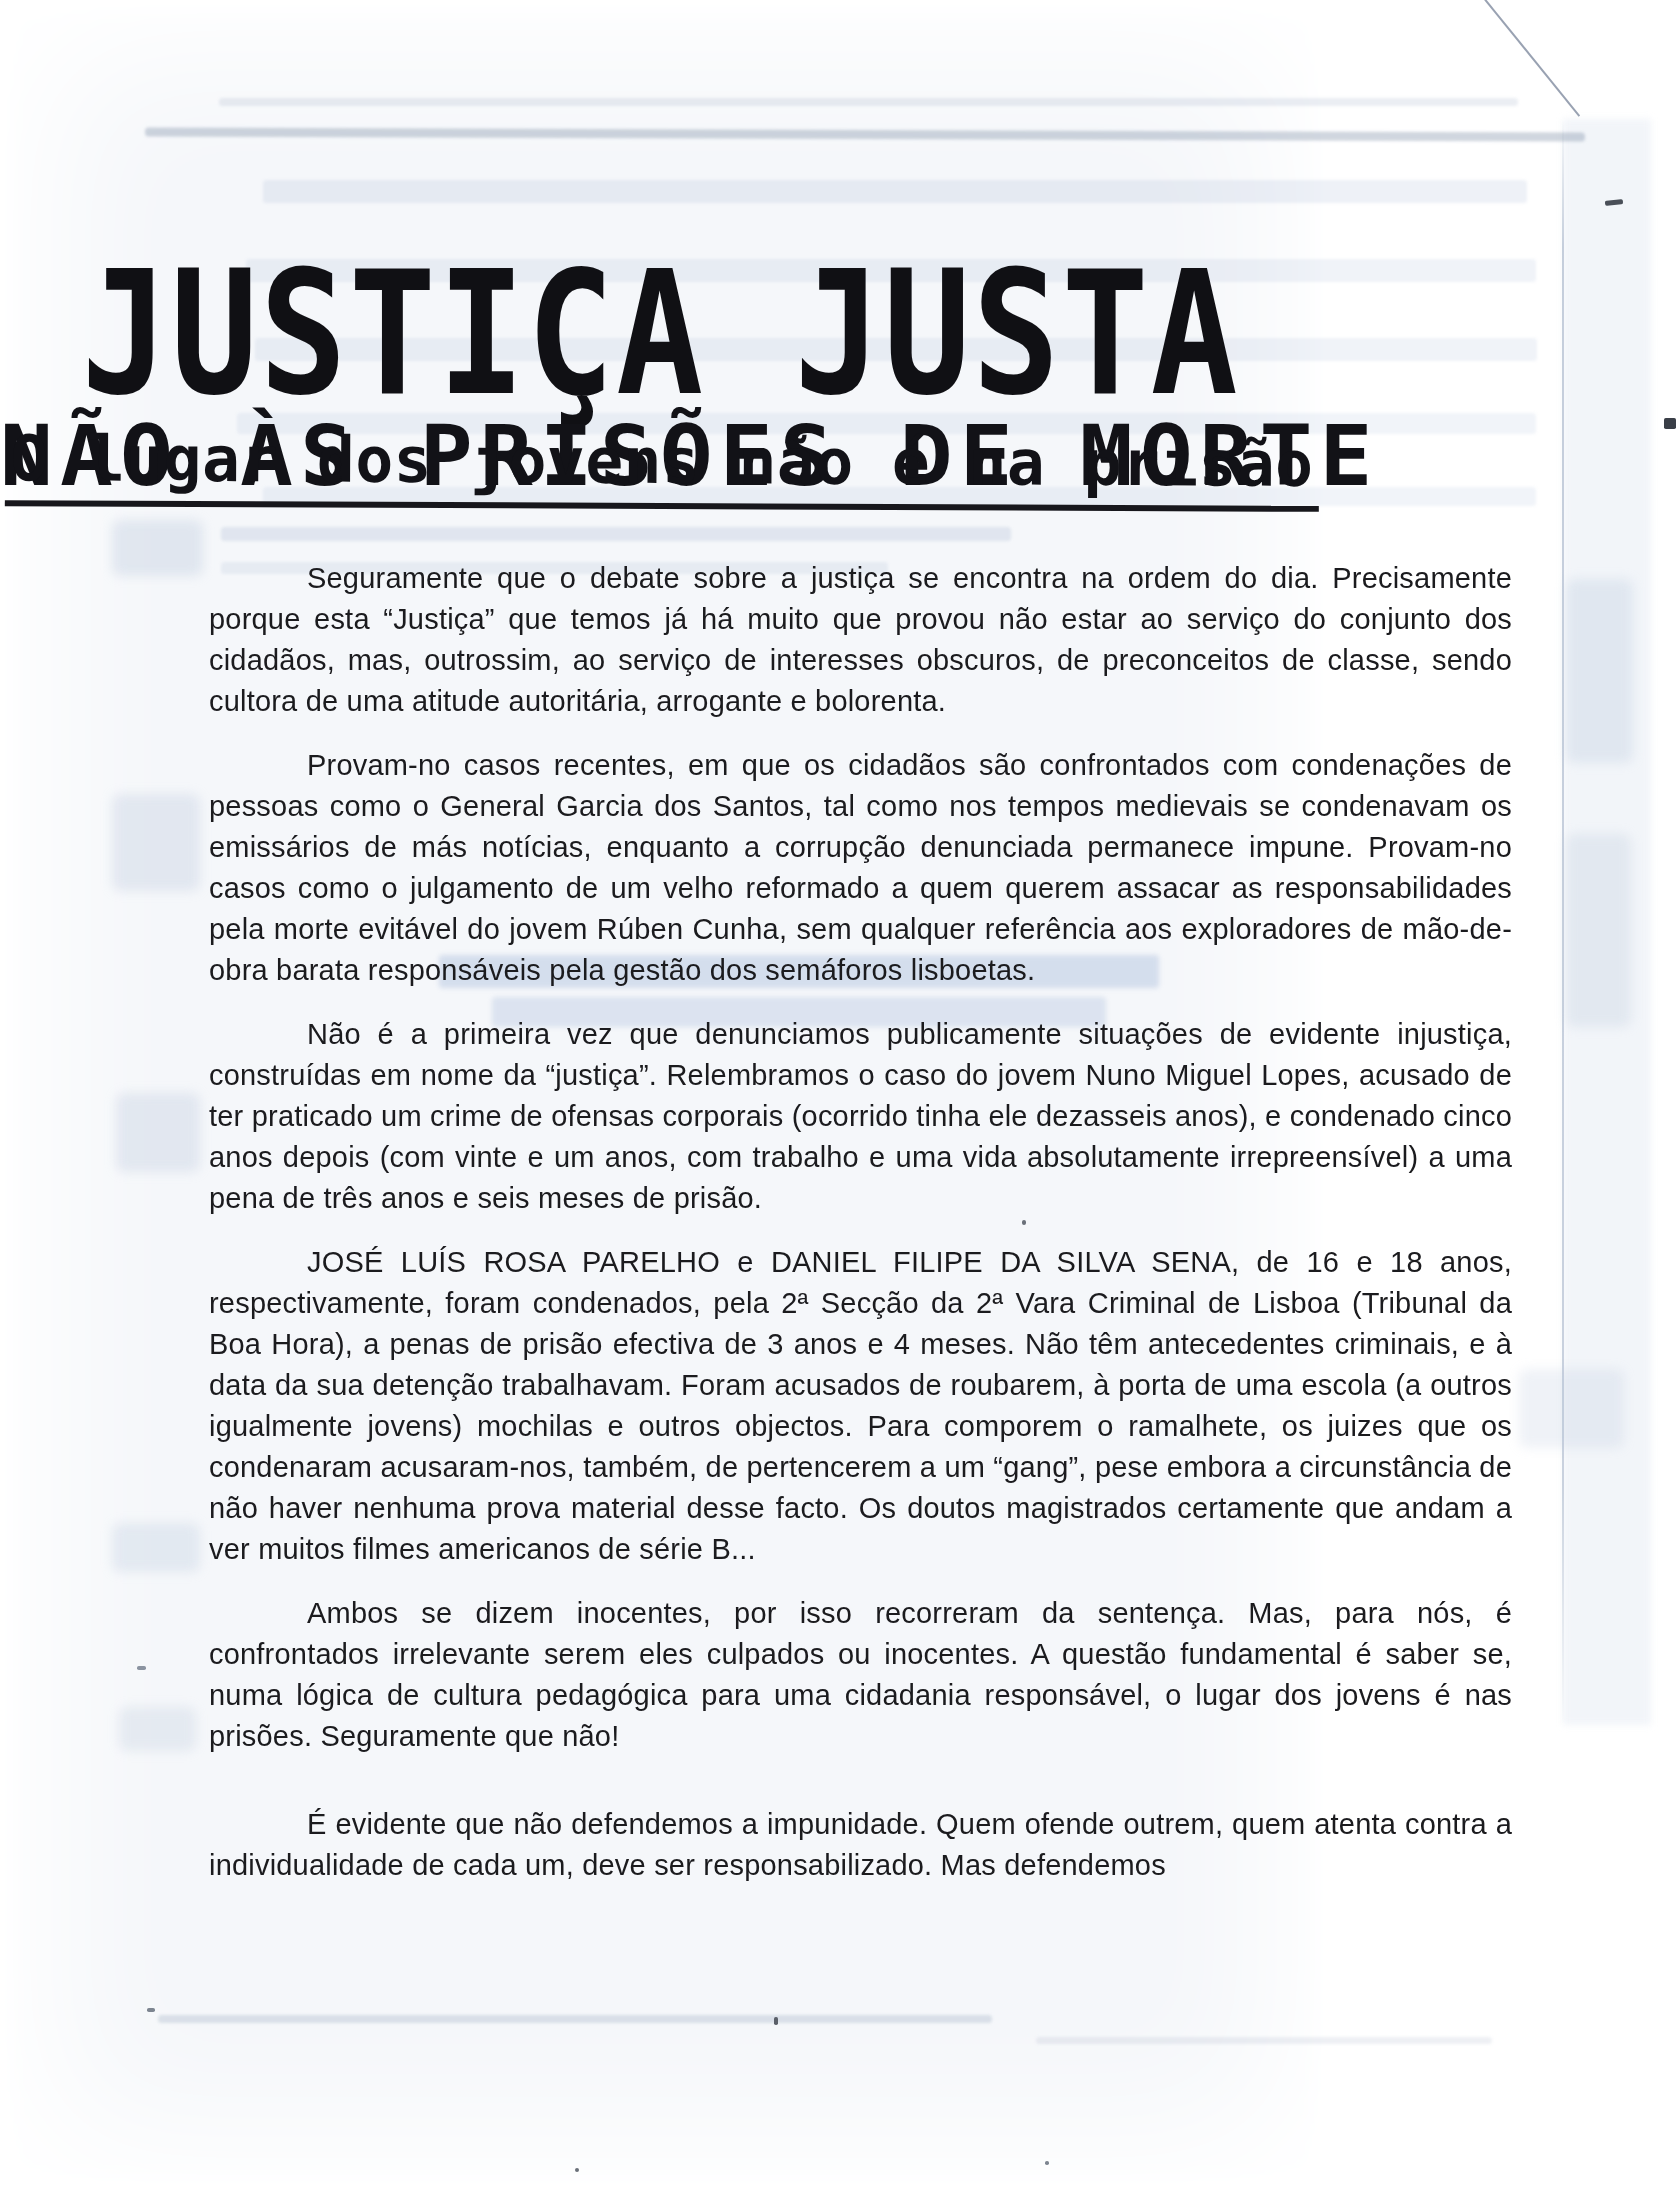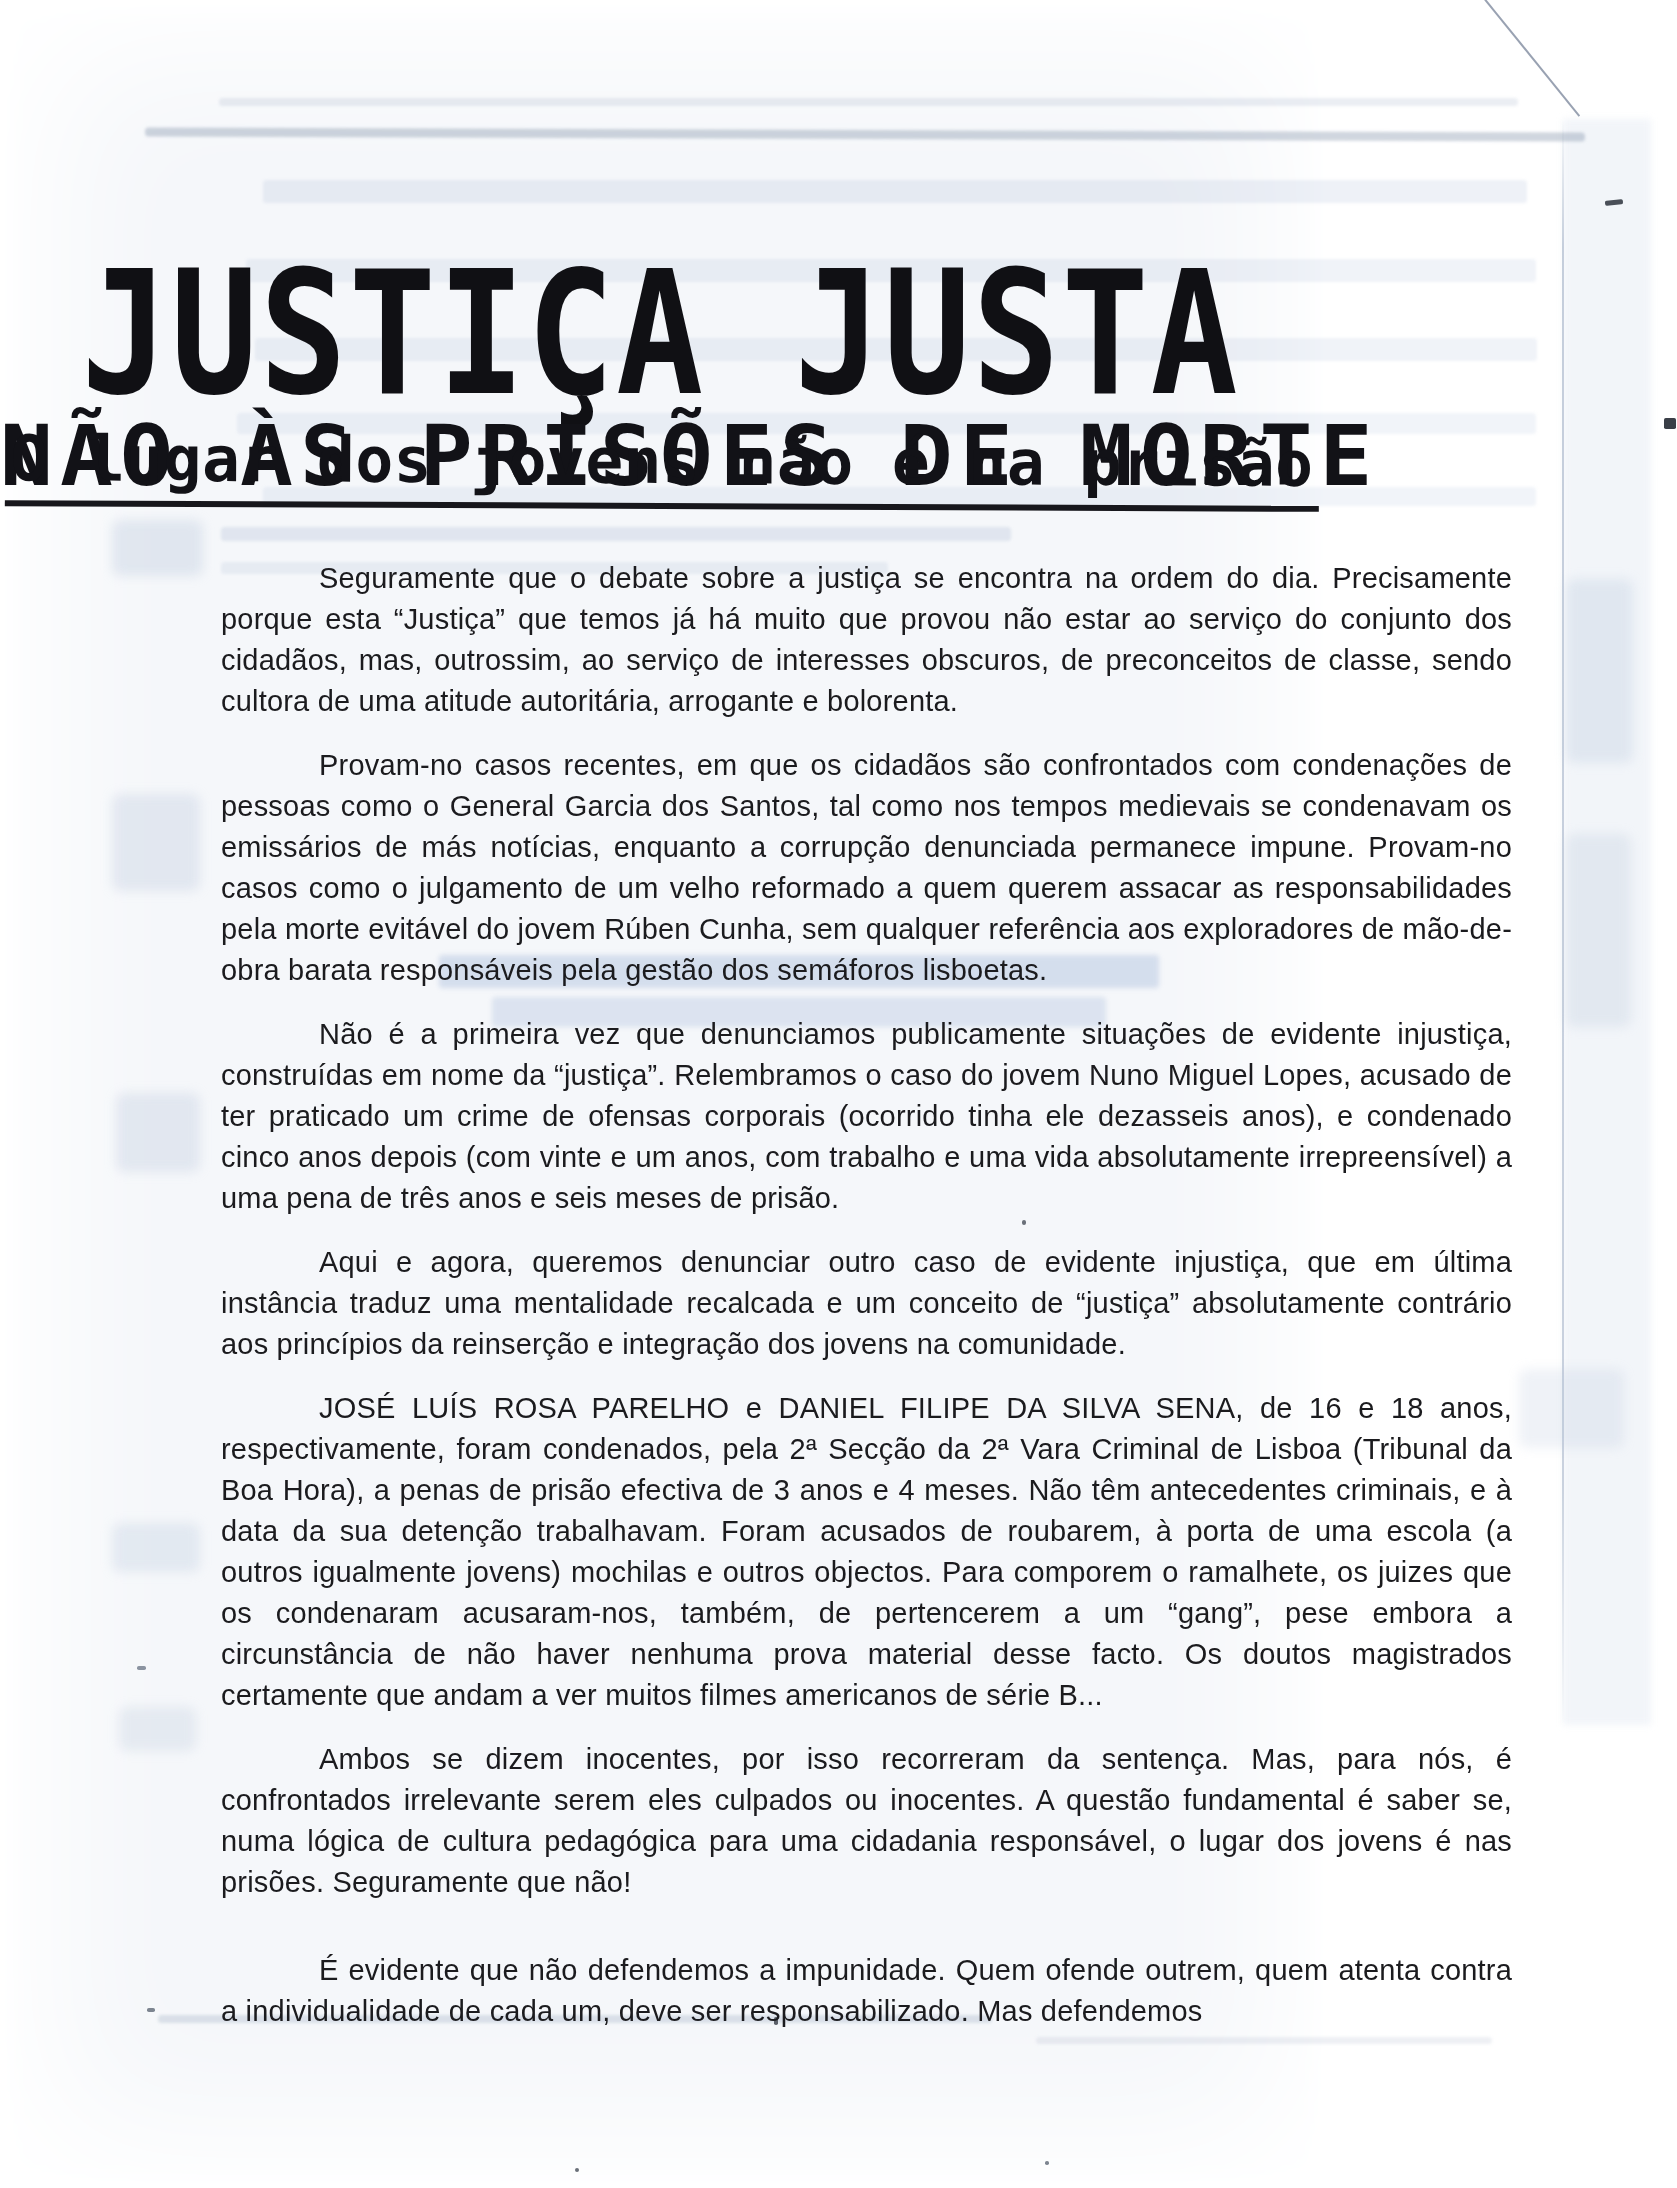--- a/index.html
+++ b/index.html
@@ -68,21 +68,21 @@
     position: absolute;
     top: 558px; left: 209px;
     width: 1303px;
     font-size: 29px;
     line-height: 41px;
     letter-spacing: 0.2px;
     text-align: justify;
     color: var(--ink, #1b1b1e);
   }
   main.leaflet-body p {
-    margin: 0 0 23px 12px;
+    margin: 0 0 23px 0;
     text-indent: 98px;
   }
   main.leaflet-body p.gap-large { margin-bottom: 47px; }
 
   
   .bleed {
     position: absolute;
     border-radius: 3.5px;
     filter: blur(1.8px);
     pointer-events: none;
@@ -160,20 +160,19 @@
     <h2 class="headline2">NÃO ÀS PRISÕES DE MORTE</h2>
     <div class="tagline-wrap">
       <span class="tagline">O lugar dos jovens não é na prisão</span>
     </div>
   </header>
 
   <main class="leaflet-body">
     <p>Seguramente que o debate sobre a justiça se encontra na ordem do dia. Precisamente porque esta “Justiça” que temos já há muito que provou não estar ao serviço do conjunto dos cidadãos, mas, outrossim, ao serviço de interesses obscuros, de preconceitos de classe, sendo cultora de uma atitude autoritária, arrogante e bolorenta.</p>
     <p>Provam-no casos recentes, em que os cidadãos são confrontados com condenações de pessoas como o General Garcia dos Santos, tal como nos tempos medievais se condenavam os emissários de más notícias, enquanto a corrupção denunciada permanece impune. Provam-no casos como o julgamento de um velho reformado a quem querem assacar as responsabilidades pela morte evitável do jovem Rúben Cunha, sem qualquer referência aos exploradores de mão-de-obra barata responsáveis pela gestão dos semáforos lisboetas.</p>
     <p>Não é a primeira vez que denunciamos publicamente situações de evidente injustiça, construídas em nome da “justiça”. Relembramos o caso do jovem Nuno Miguel Lopes, acusado de ter praticado um crime de ofensas corporais (ocorrido tinha ele dezasseis anos), e condenado cinco anos depois (com vinte e um anos, com trabalho e uma vida absolutamente irrepreensível) a uma pena de três anos e seis meses de prisão.</p>
-    <p>Aqui e agora, queremos denunciar outro caso de evidente injustiça, que em última instância traduz uma mentalidade recalcada e um conceito de “justiça” absolutamente contrário aos princípios da reinserção e integração dos jovens na comunidade.</p>
     <p>JOSÉ LUÍS ROSA PARELHO e DANIEL FILIPE DA SILVA SENA, de 16 e 18 anos, respectivamente, foram condenados, pela 2ª Secção da 2ª Vara Criminal de Lisboa (Tribunal da Boa Hora), a penas de prisão efectiva de 3 anos e 4 meses. Não têm antecedentes criminais, e à data da sua detenção trabalhavam. Foram acusados de roubarem, à porta de uma escola (a outros igualmente jovens) mochilas e outros objectos. Para comporem o ramalhete, os juizes que os condenaram acusaram-nos, também, de pertencerem a um “gang”, pese embora a circunstância de não haver nenhuma prova material desse facto. Os doutos magistrados certamente que andam a ver muitos filmes americanos de série B...</p>
     <p class="gap-large">Ambos se dizem inocentes, por isso recorreram da sentença. Mas, para nós, é confrontados irrelevante serem eles culpados ou inocentes. A questão fundamental é saber se, numa lógica de cultura pedagógica para uma cidadania responsável, o lugar dos jovens é nas prisões. Seguramente que não!</p>
     <p>É evidente que não defendemos a impunidade. Quem ofende outrem, quem atenta contra a individualidade de cada um, deve ser responsabilizado. Mas defendemos</p>
   </main>
 
 </div>
 
 
 </body></html>

